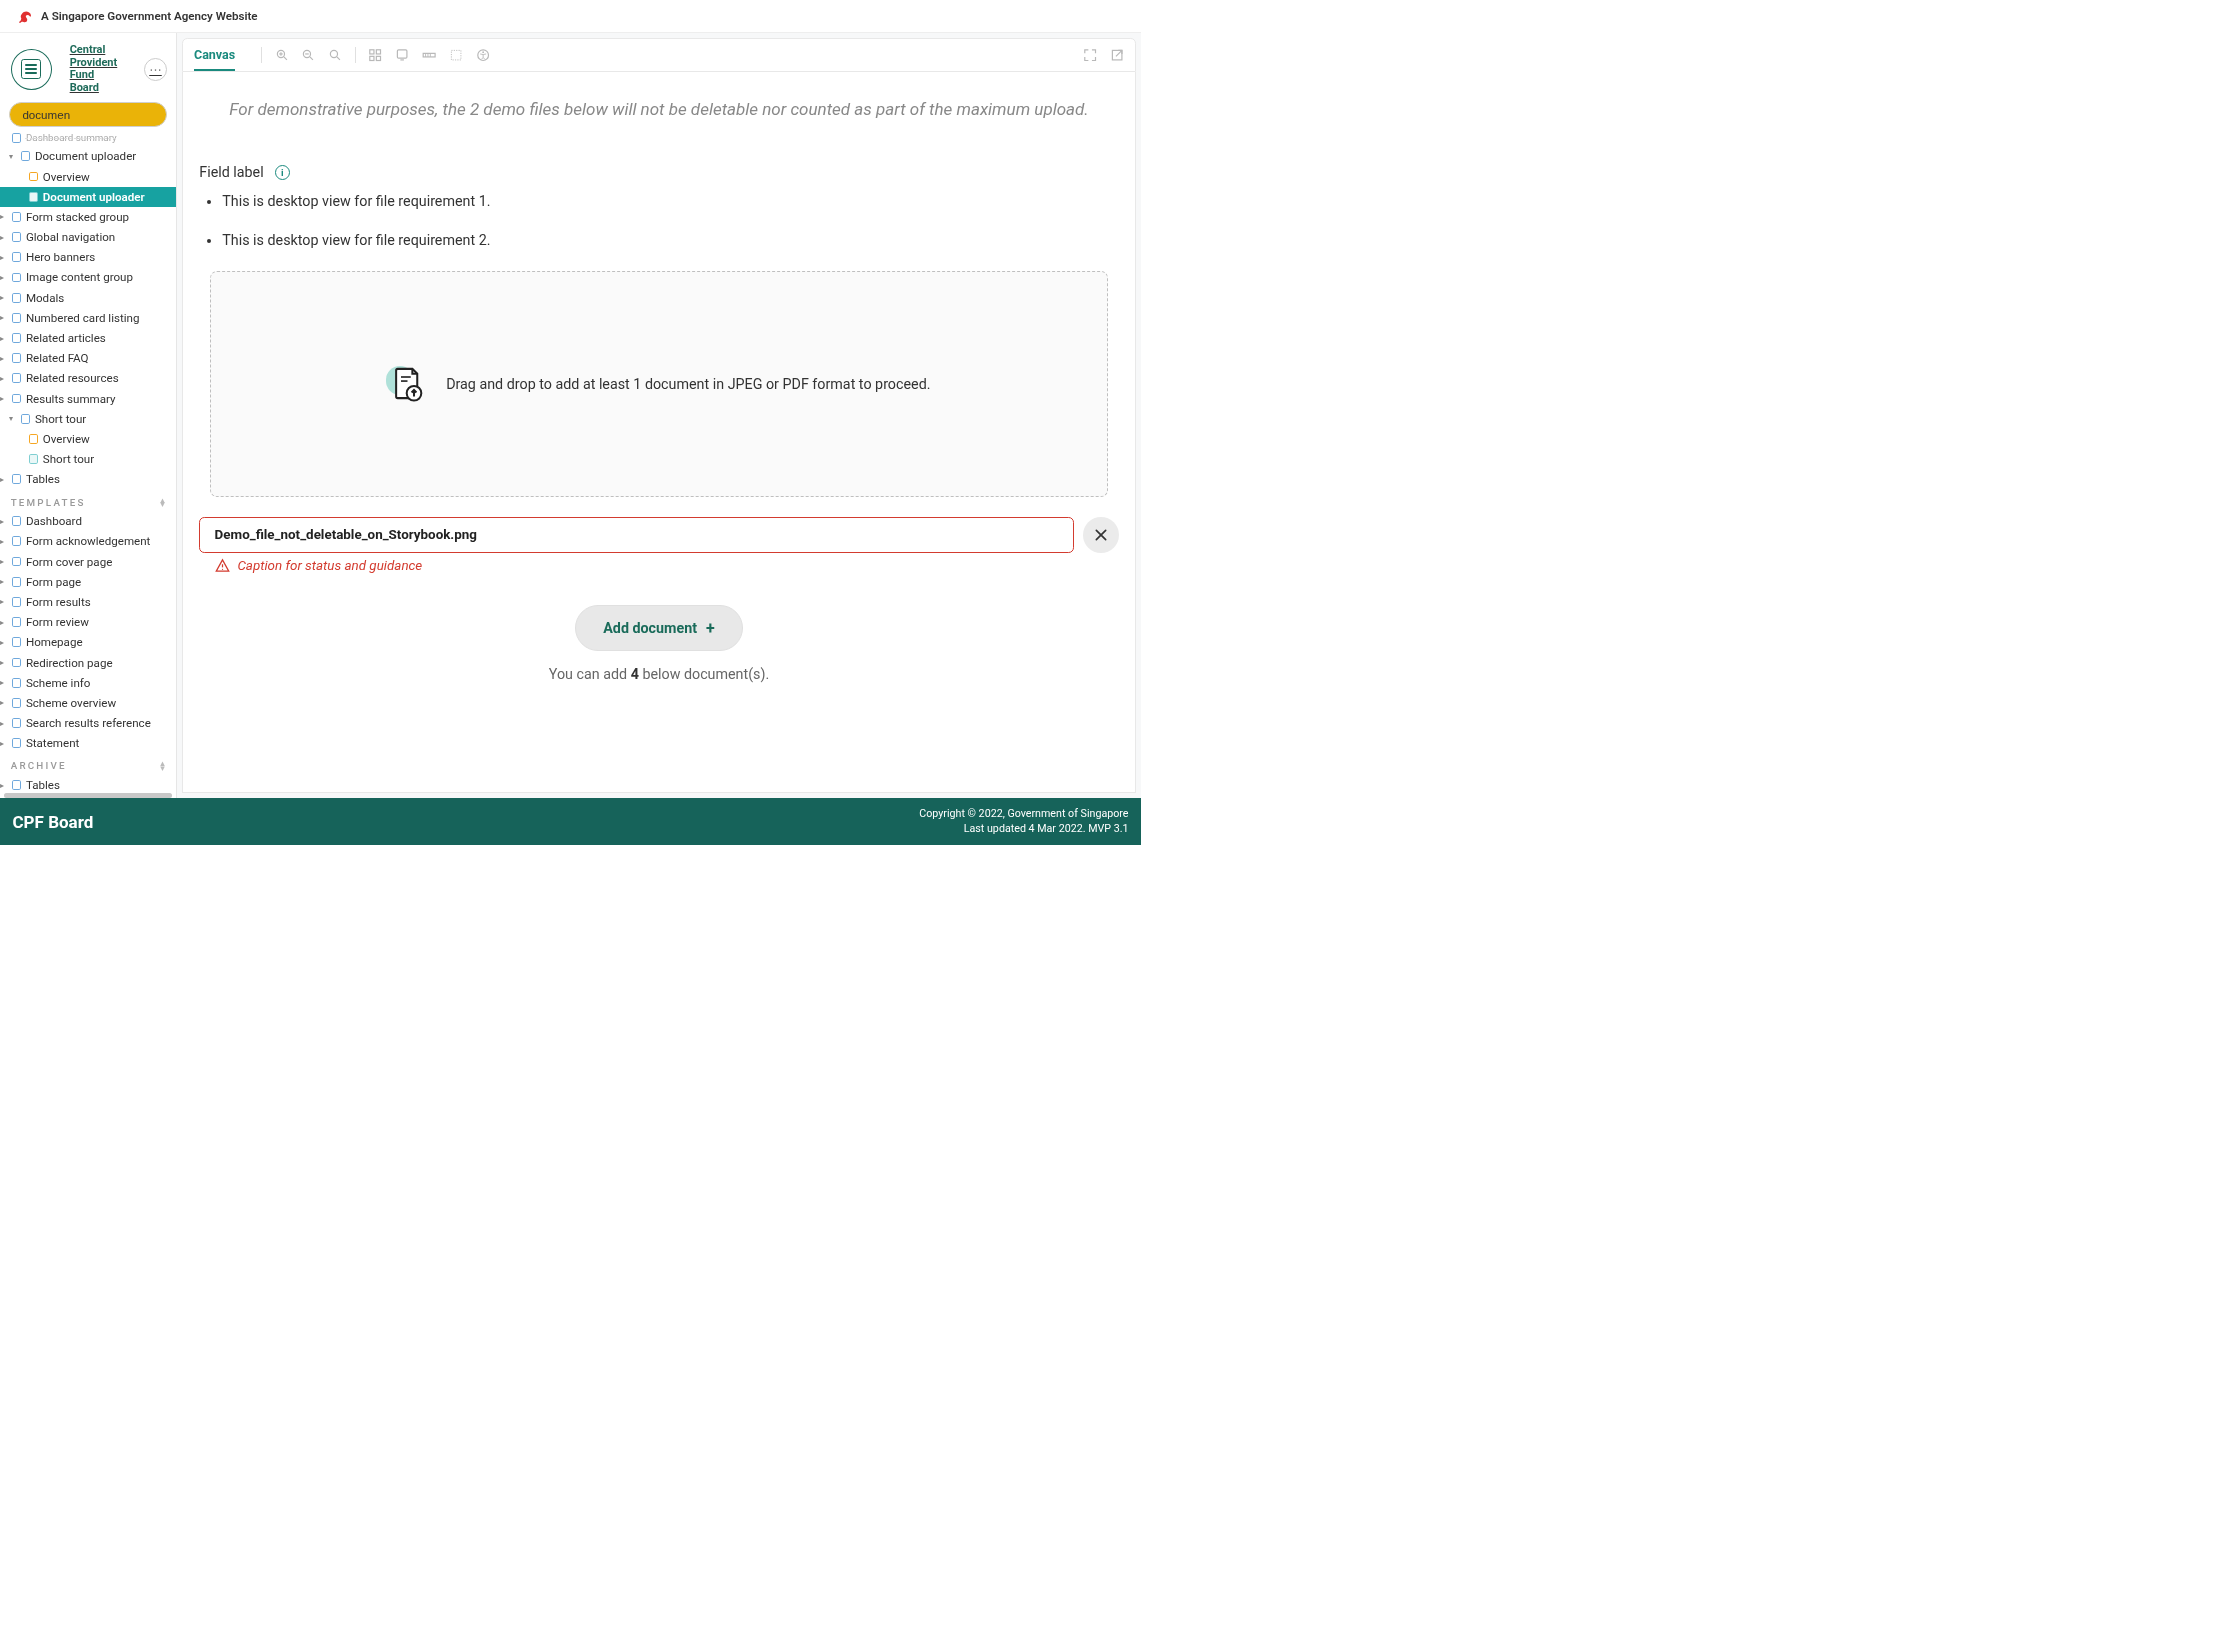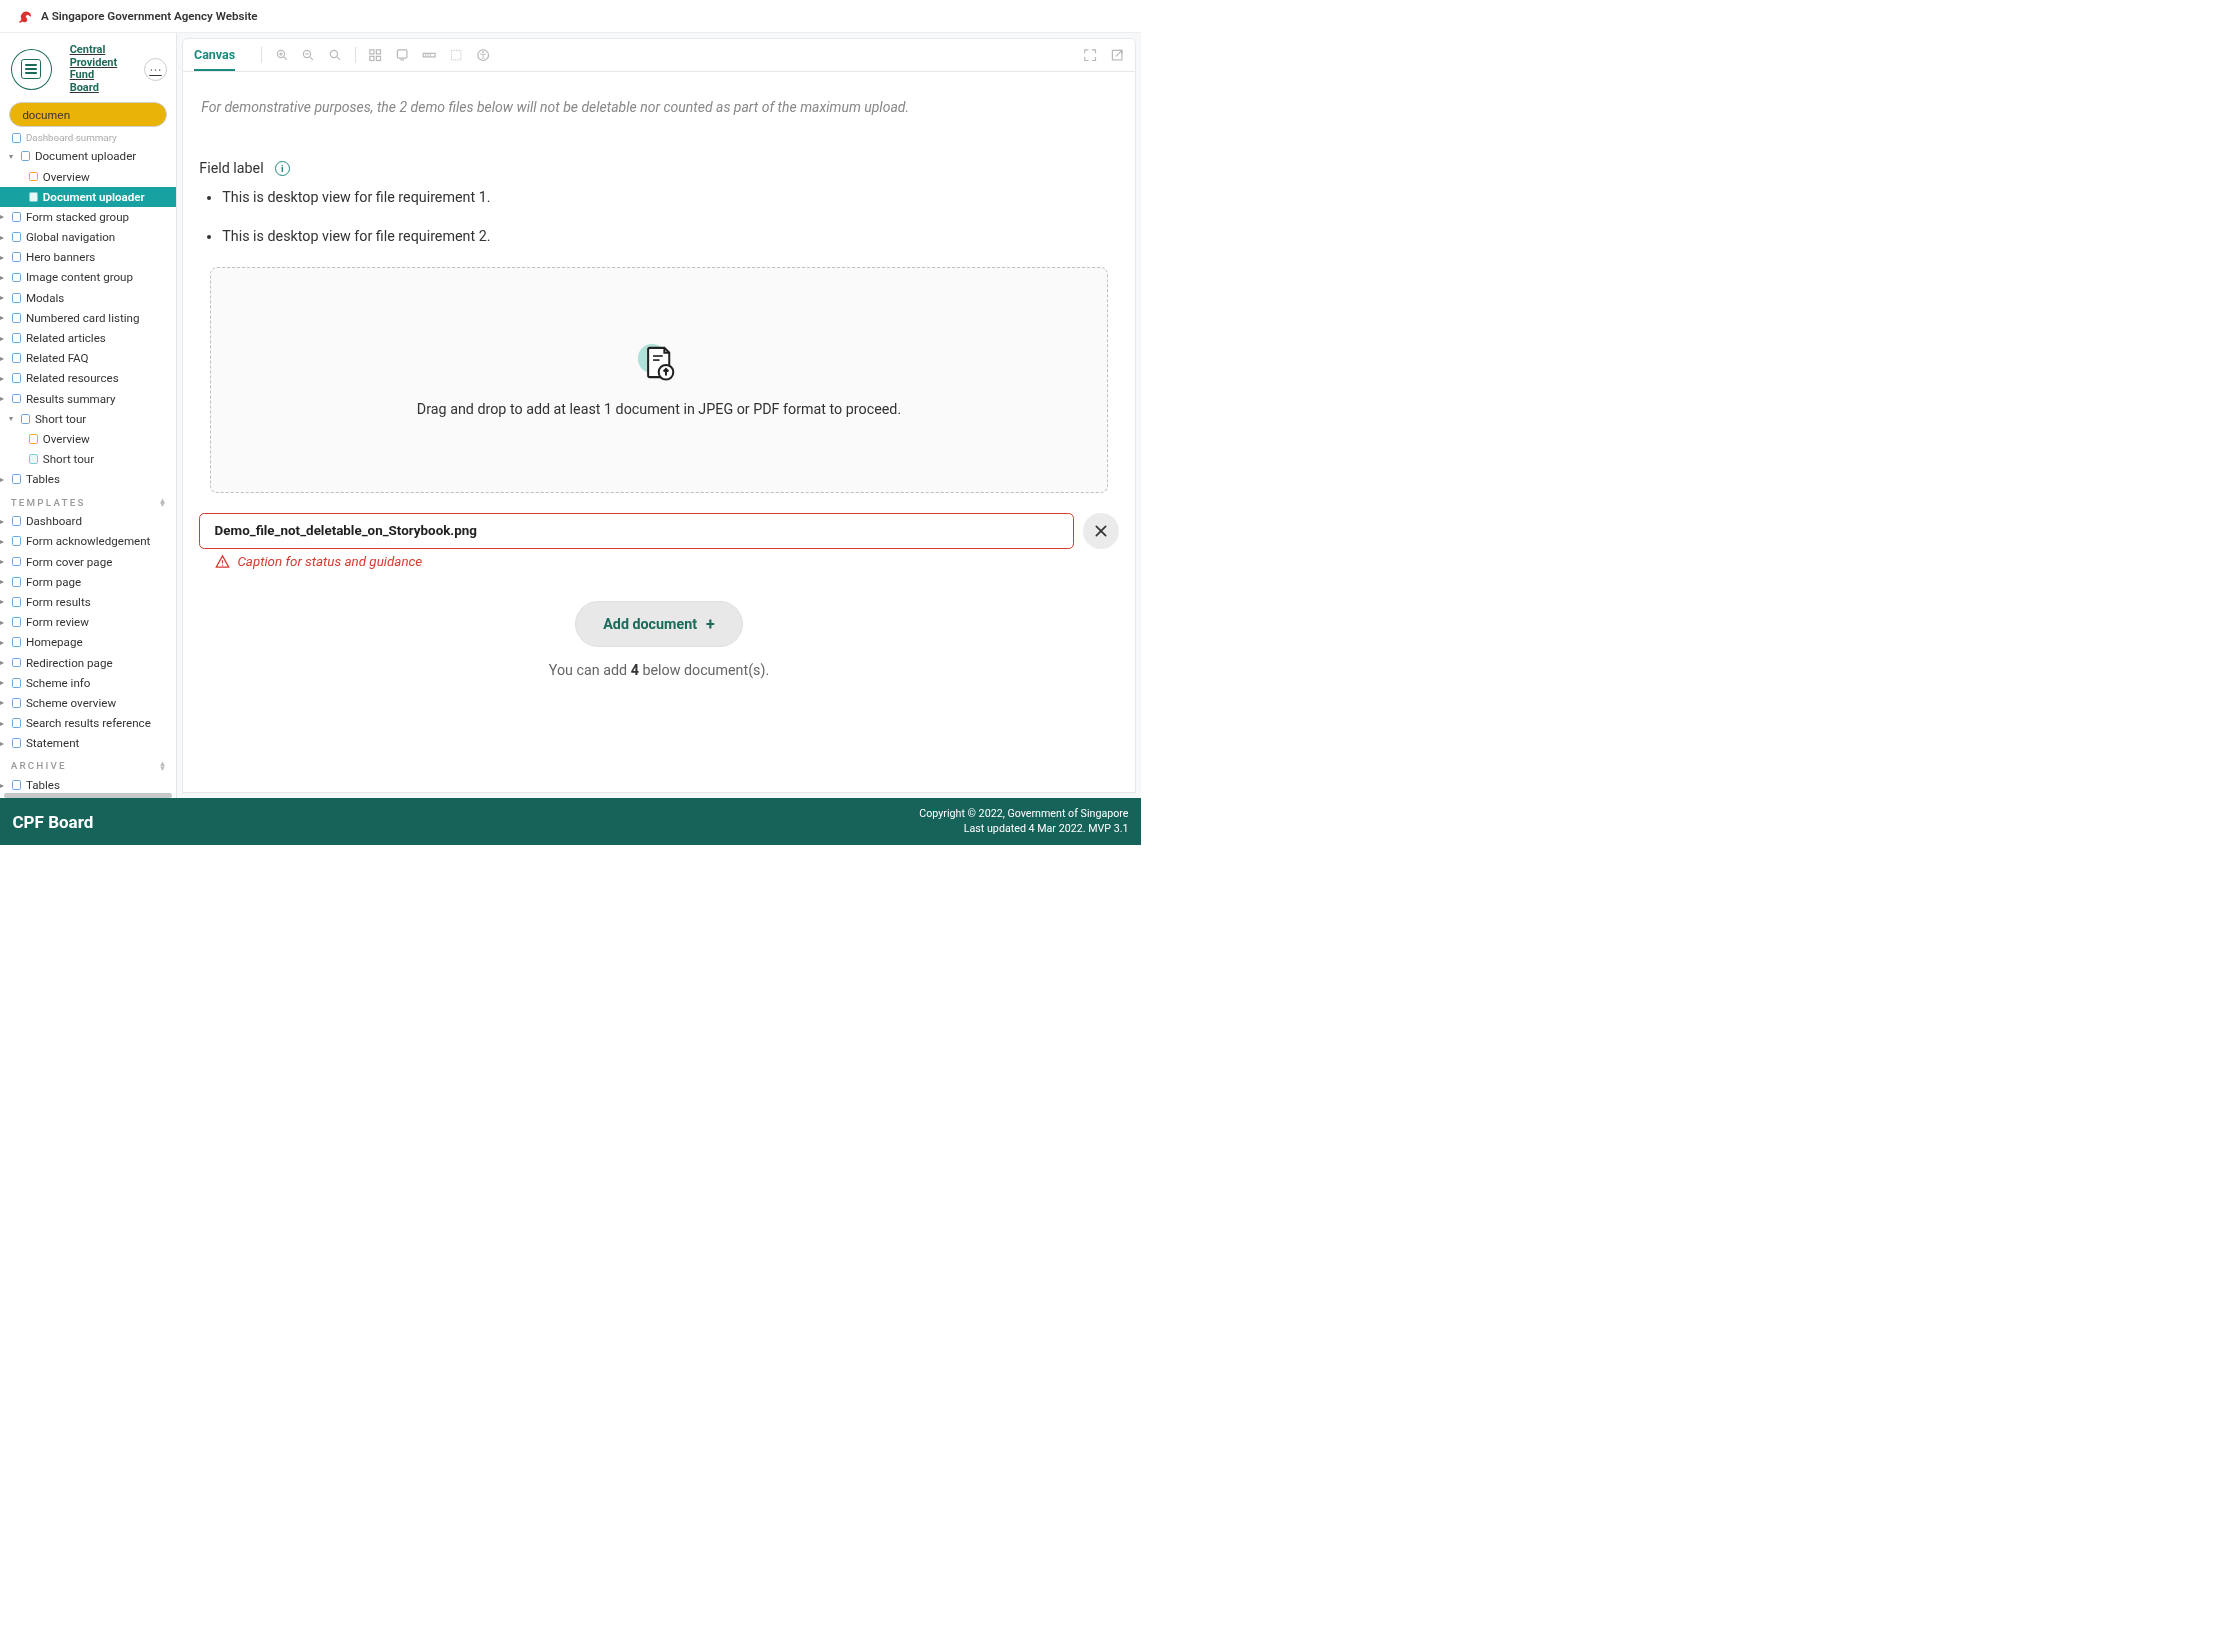--- a/index.html
+++ b/index.html
@@ -130,39 +130,39 @@
   .toolbar-icons .sep { width:0.9px; height:16px; background:#e0e0e0; }
   .toolbar-right { display:flex; gap:12.5px; color:#b8b8b8; }
   .toolbar-right .tb-icon { width:14.3px; height:14.3px; cursor:pointer; }
 
   .canvas-body {
     flex:1; margin: 0 5.3px 5.3px 5.3px;
     background:#fff; border:0.9px solid #e8e8e8; border-top:none;
     overflow:auto; padding: 27px 0 18px 0;
   }
   .demo-note {
-    text-align:left; font-style:italic; color:#888; font-size:14px;
+    text-align:center; font-style:italic; color:#888; font-size:17px;
     margin: 0 18px 45px 18px;
   }
   .field-area { padding: 0 16px; }
   .field-label { display:flex; align-items:center; gap:11px; font-size:14.3px; color:#333; margin-bottom:12.5px; }
   .info-icon {
     width:15px; height:15px; border:1.3px solid #1a8a7e; border-radius:50%;
     color:#1a8a7e; font-size:9.8px; font-weight:700;
     display:flex; align-items:center; justify-content:center;
   }
   .req-list { list-style: disc; padding-left: 23px; }
   .req-list li { font-size:14.3px; color:#333; margin-bottom: 23px; }
 
   .dropzone {
     margin: 0 10.7px 19.6px 10.7px;
     border: 1.8px dashed #bfbfbf; border-radius:7.1px;
     background:#fafafa;
     height: 226px;
-    display:flex; flex-direction:column; align-items:center; justify-content:center;
+    display:flex; flex-direction:row; align-items:center; justify-content:center;
     gap: 19.6px;
   }
   .dz-icon { width:39px; height:39px; position:relative; }
   .dz-icon .blob {
     position:absolute; width:28.5px; height:28.5px; background:#8fd6cb; border-radius:50%;
     top:1.8px; left:-1.8px; opacity:0.7;
   }
   .dz-icon svg { position:relative; z-index:1; }
   .dz-text { font-size:14.3px; color:#333; }
 

